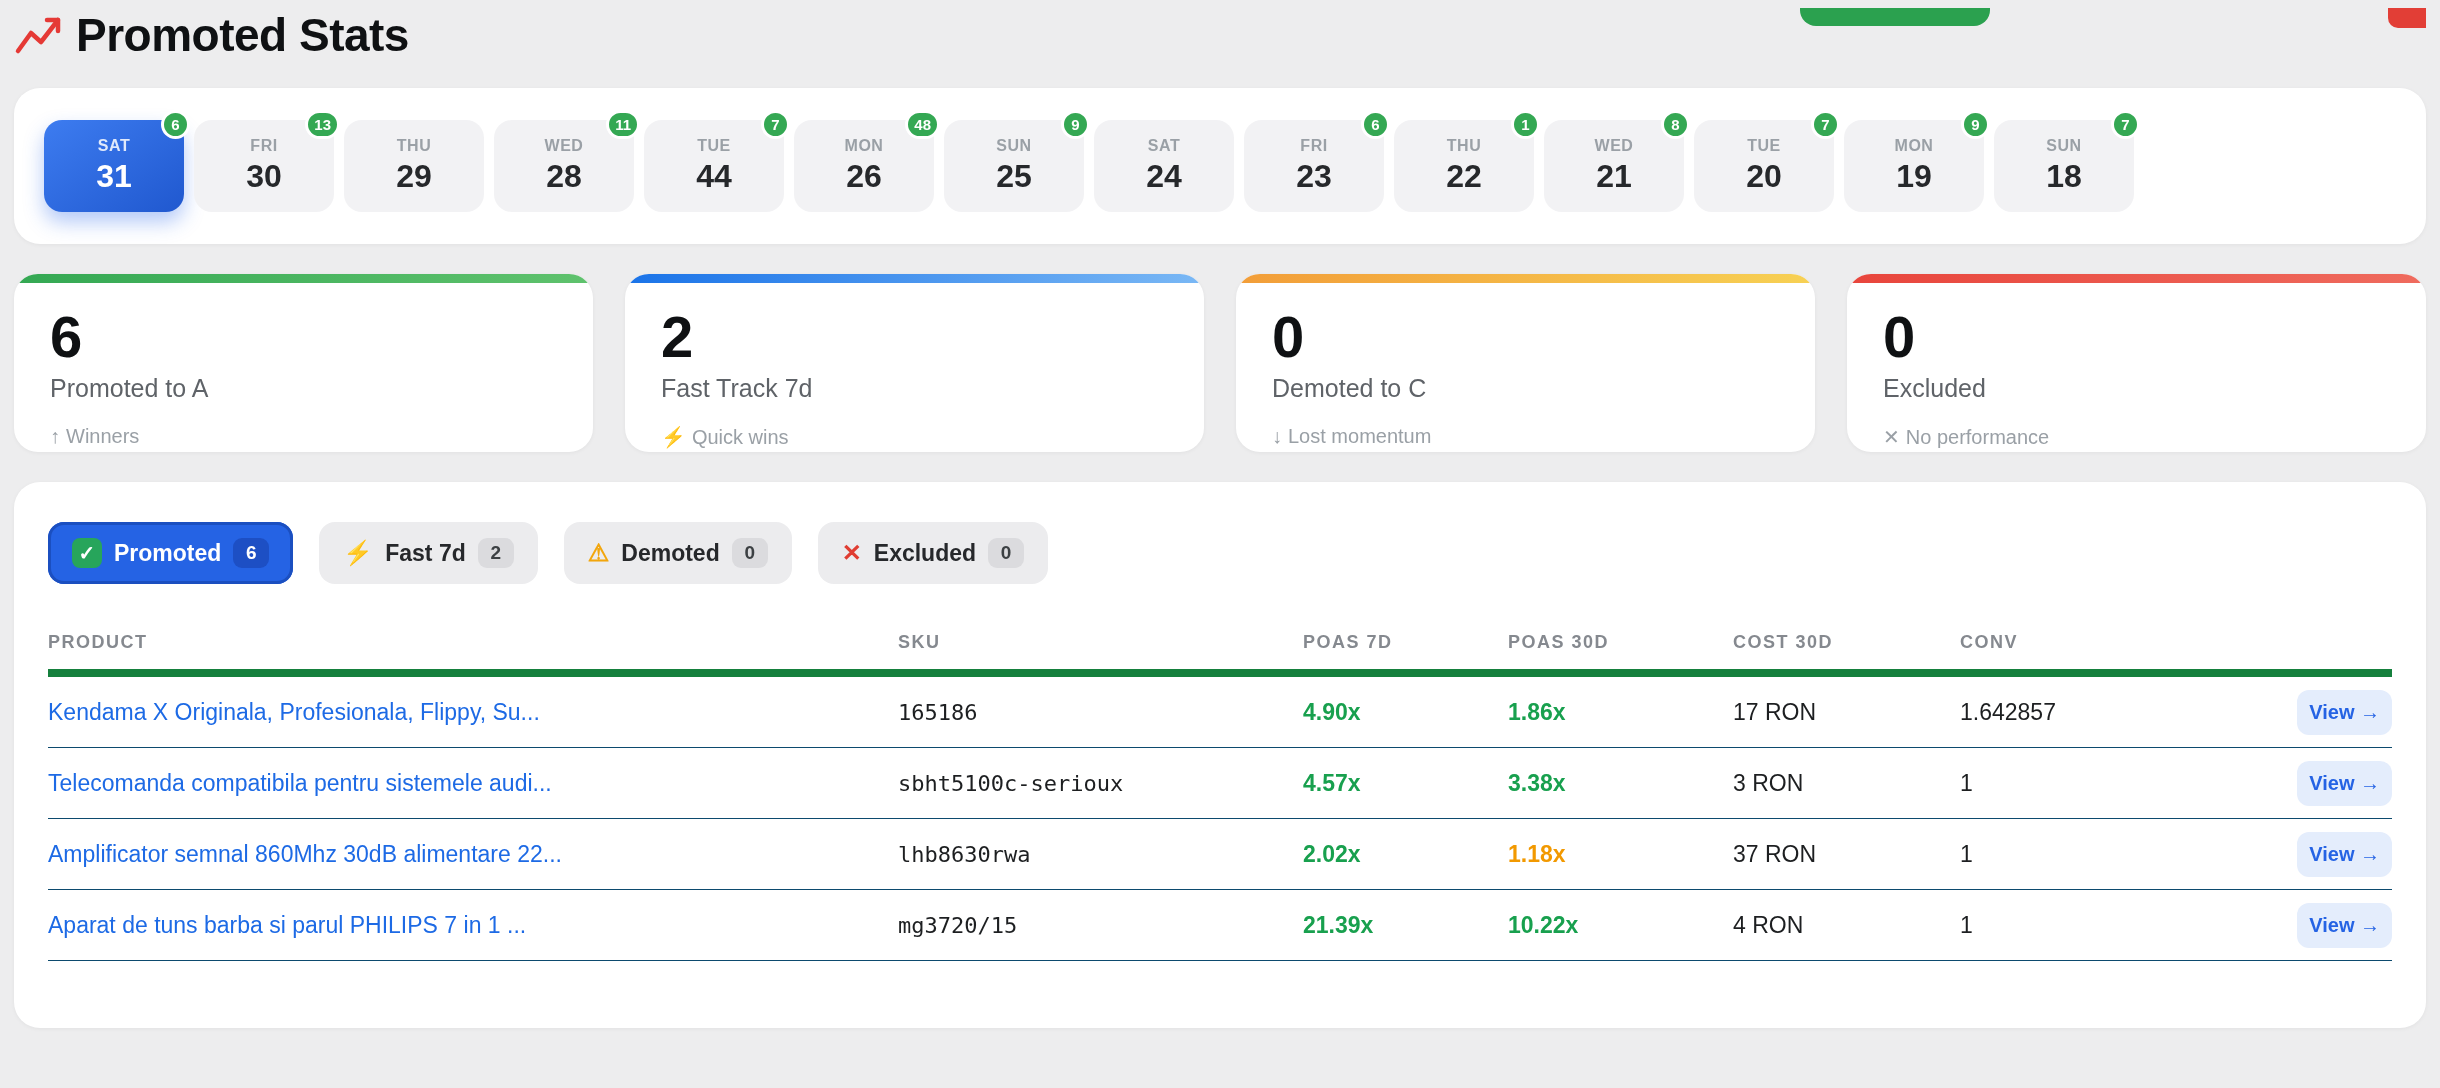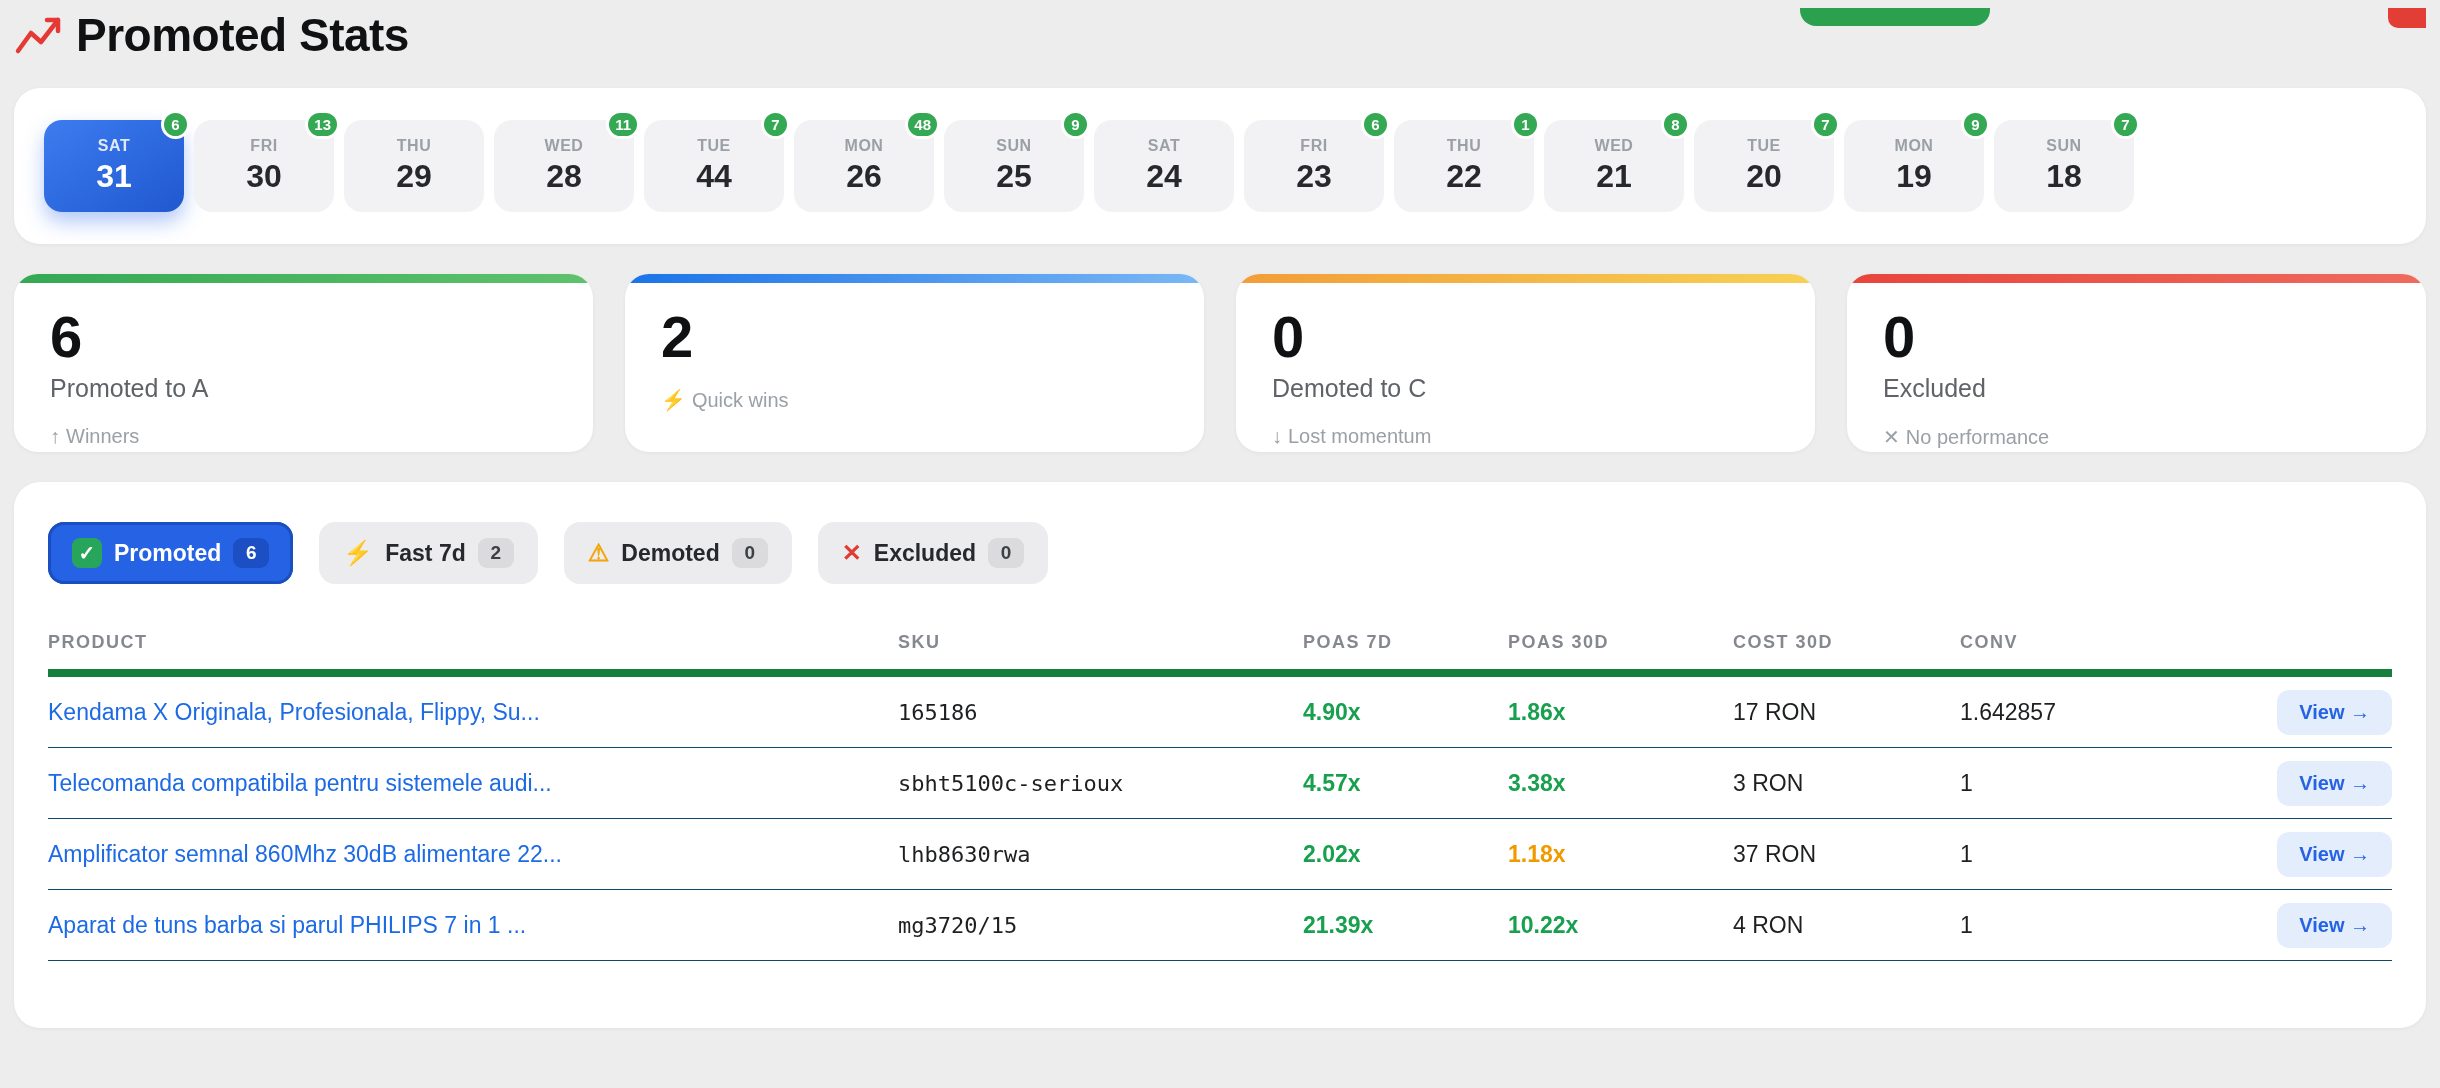--- a/index.html
+++ b/index.html
@@ -76,21 +76,21 @@
   .tr { height:71px; border-bottom:1px solid #0c4a6e; }
   .td { font-size:23px; color:#1d1f21; }
   .product { color:#1d6ae5; font-size:23px; text-decoration:none; white-space:nowrap;
     overflow:hidden; text-overflow:ellipsis; padding-right:40px; cursor:pointer; }
   .sku { font-family:"DejaVu Sans Mono", monospace; font-size:22px; color:#1d1f21; }
   .poas { font-weight:700; }
   .tone-good { color:#18a04e; }
   .tone-warn { color:#f29900; }
   .view-cell { justify-self:end; }
   .view-btn { background:#e4edfc; color:#2563e4; border:none; font-family:inherit; font-size:20px;
-    font-weight:600; padding:11px 22px; border-radius:12px; cursor:pointer; }
+    font-weight:600; padding:11px 12px; border-radius:12px; cursor:pointer; }
 </style>
 </head>
 <body>
 
 <div class="page">
 
   <header class="header">
     <div class="title-row">
       <span class="chart-icon">
         <svg width="48" height="48" viewBox="0 0 48 48">
@@ -196,20 +196,21 @@
     <div class="stat-value">6</div>
     <div class="stat-label">Promoted to A</div>
     <div class="stat-note">
       <span class="note-icon">↑</span><span>Winners</span>
     </div>
   </div>
 
   <div class="stat-card">
     <div class="accent-bar" style="background: linear-gradient(90deg, rgb(26, 115, 232), rgb(122, 184, 245));"></div>
     <div class="stat-value">2</div>
+    <div class="stat-label">Fast Track 7d</div>
     <div class="stat-note">
       <span class="note-icon">⚡</span><span>Quick wins</span>
     </div>
   </div>
 
   <div class="stat-card">
     <div class="accent-bar" style="background: linear-gradient(90deg, rgb(242, 157, 56), rgb(247, 209, 84));"></div>
     <div class="stat-value">0</div>
     <div class="stat-label">Demoted to C</div>
     <div class="stat-note">

